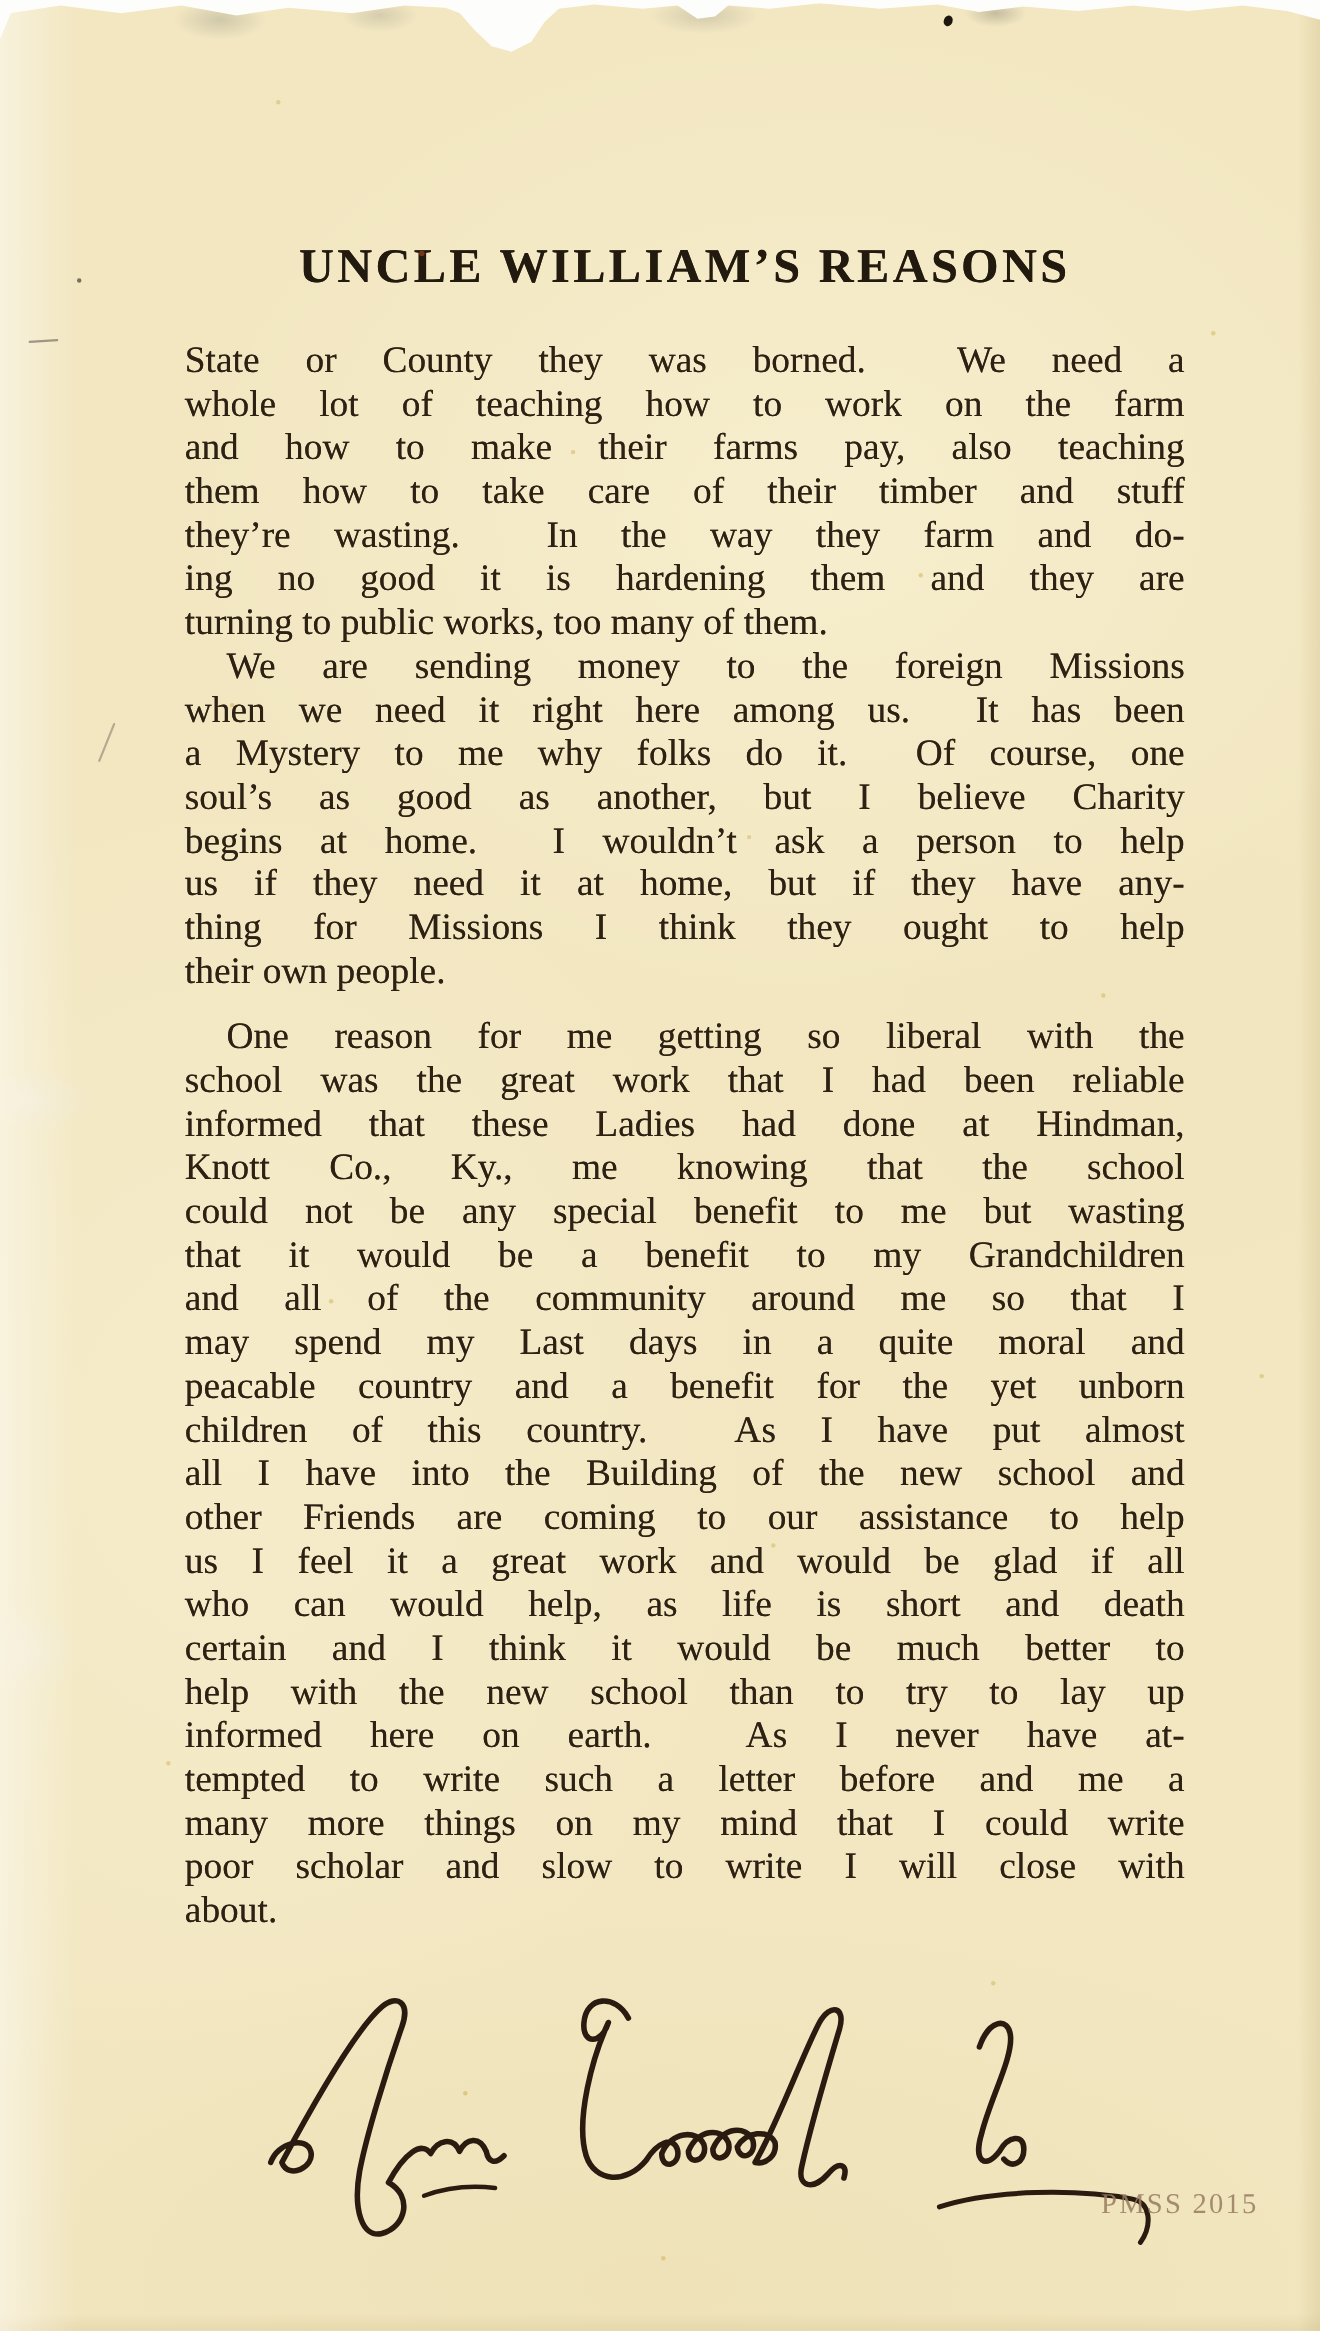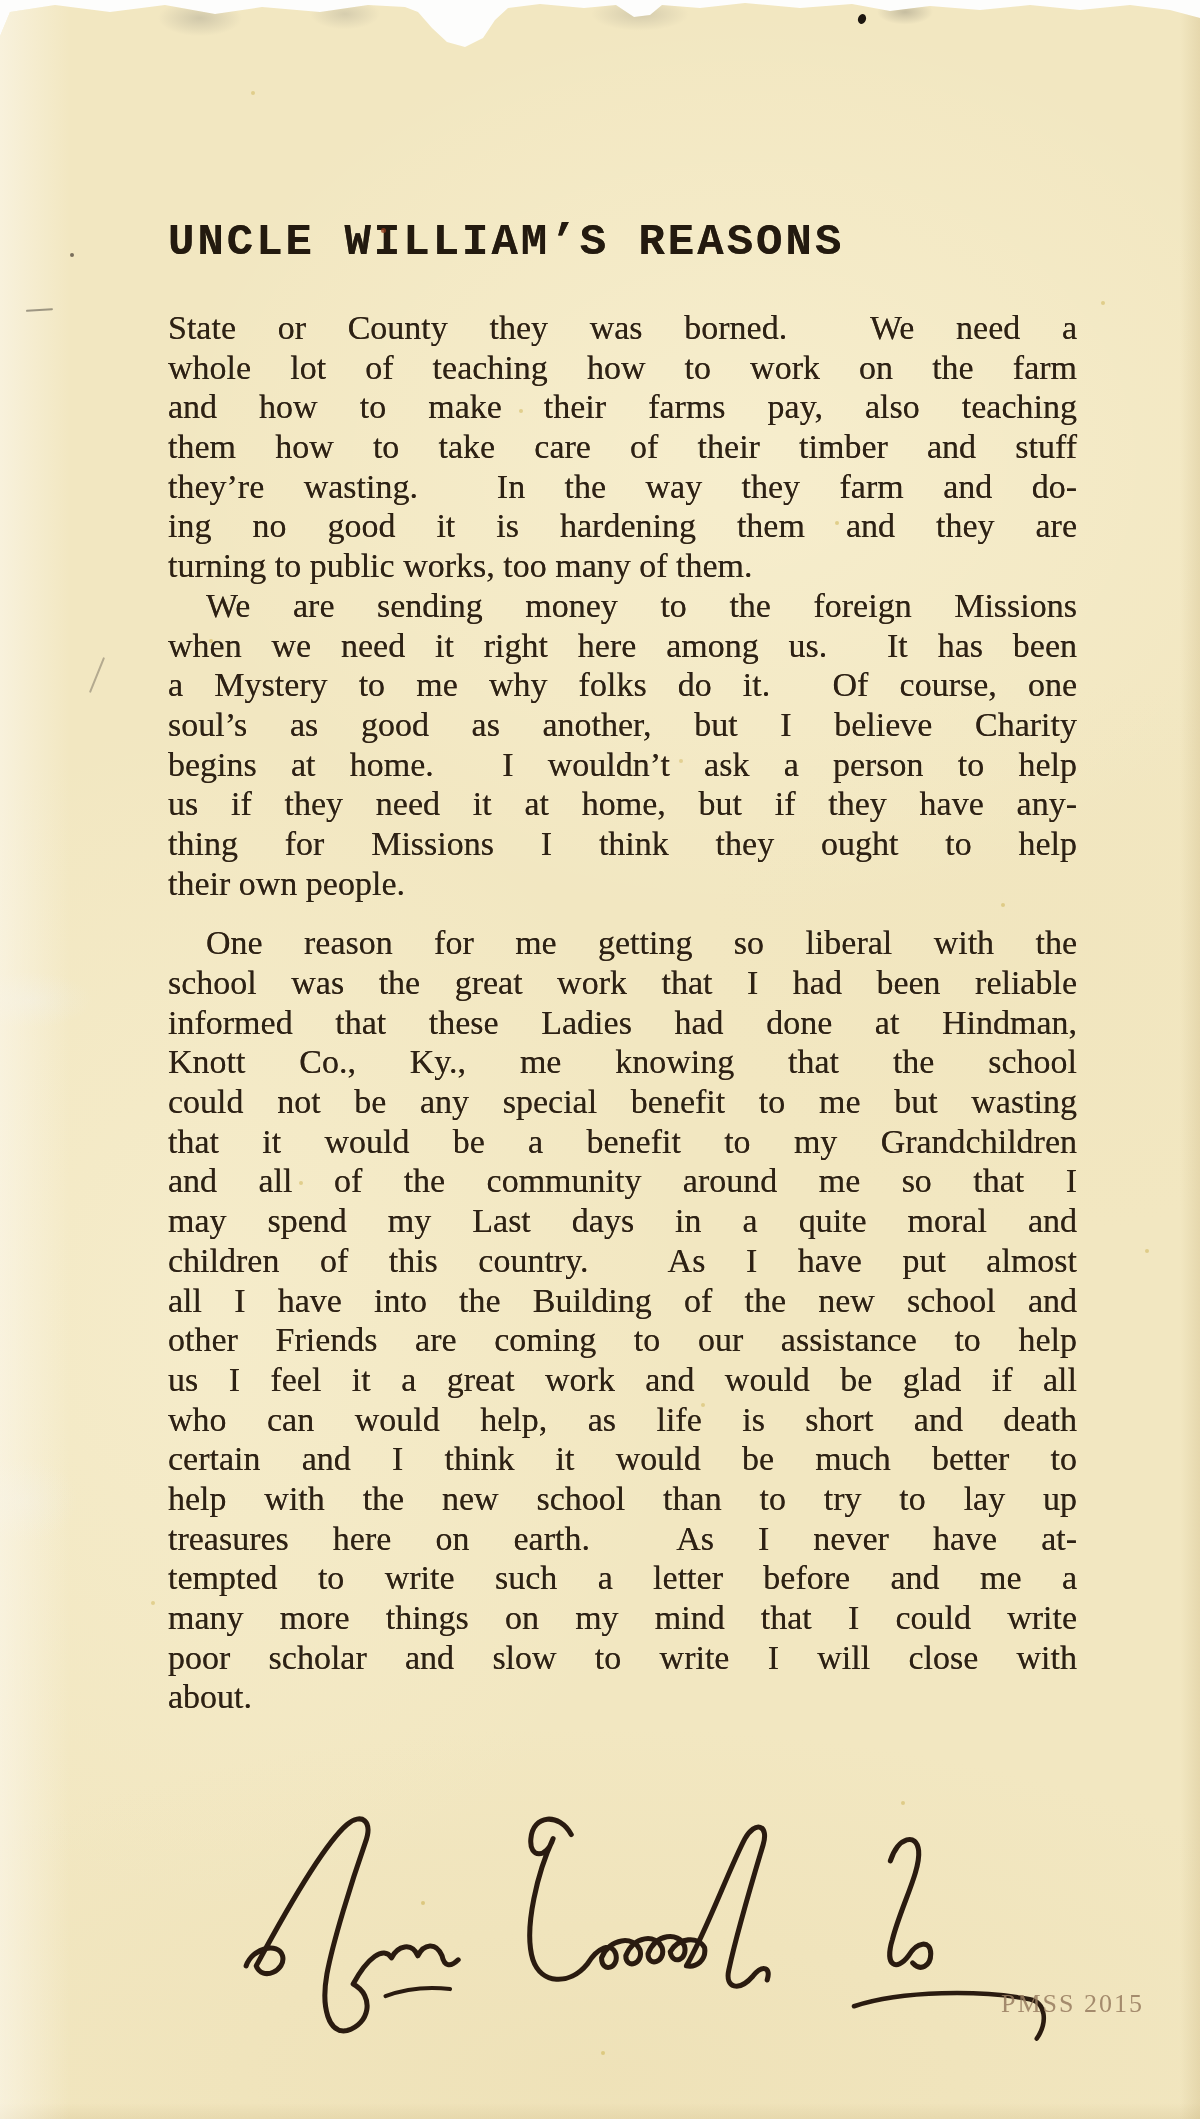--- a/index.html
+++ b/index.html
@@ -73,23 +73,23 @@
     background:rgba(105,96,82,0.45);transform:rotate(22deg);border-radius:2px;
   }
   
   .content{
     position:absolute;left:168px;top:0;width:909px;
     color:#2d2114;
   }
   .doc-title{
     margin:220px 0 0 0;
     font-size:44px;line-height:1.0;font-weight:700;
-    letter-spacing:3px;text-align:left;color:#231a0f;
+    letter-spacing:3px;text-align:center;color:#231a0f;
     text-shadow:0 0 0.5px rgba(35,26,15,0.8);
-    font-family:Liberation Mono, monospace;
+    font-family:Liberation Serif, serif;
   }
   .para{margin:0;}
   .para.first{margin-top:44px;}
   .para.spaced{margin-top:20px;}
   .line{
     font-size:34px;height:39.7px;line-height:39.7px;
     text-align:justify;text-align-last:justify;
     white-space:pre-wrap;
     text-shadow:0 0 0.4px rgba(45,33,20,0.75);
   }
@@ -146,28 +146,29 @@
 
       <div class="para spaced">
           <div class="line indent">One reason for me getting so liberal with the</div>
           <div class="line">school was the great work that I had been reliable</div>
           <div class="line">informed that these Ladies had done at Hindman,</div>
           <div class="line">Knott Co., Ky., me knowing that the school</div>
           <div class="line">could not be any special benefit to me but wasting</div>
           <div class="line">that it would be a benefit to my Grandchildren</div>
           <div class="line">and all of the community around me so that I</div>
           <div class="line">may spend my Last days in a quite moral and</div>
+          <div class="line">peacable country and a benefit for the yet unborn</div>
           <div class="line">children of this country.  As I have put almost</div>
           <div class="line">all I have into the Building of the new school and</div>
           <div class="line">other Friends are coming to our assistance to help</div>
           <div class="line">us I feel it a great work and would be glad if all</div>
           <div class="line">who can would help, as life is short and death</div>
           <div class="line">certain and I think it would be much better to</div>
           <div class="line">help with the new school than to try to lay up</div>
-          <div class="line">treasures here on earth.  As I never have at-</div>
+          <div class="line">informed here on earth.  As I never have at-</div>
           <div class="line">tempted to write such a letter before and me a</div>
           <div class="line">many more things on my mind that I could write</div>
           <div class="line">poor scholar and slow to write I will close with</div>
           <div class="line last">about.</div>
         </div>
     </div>
 
     <div class="signature">
       <span class="sr-only">Wm Creech Sr</span>
       <svg viewBox="0 0 820 255" aria-hidden="true">

